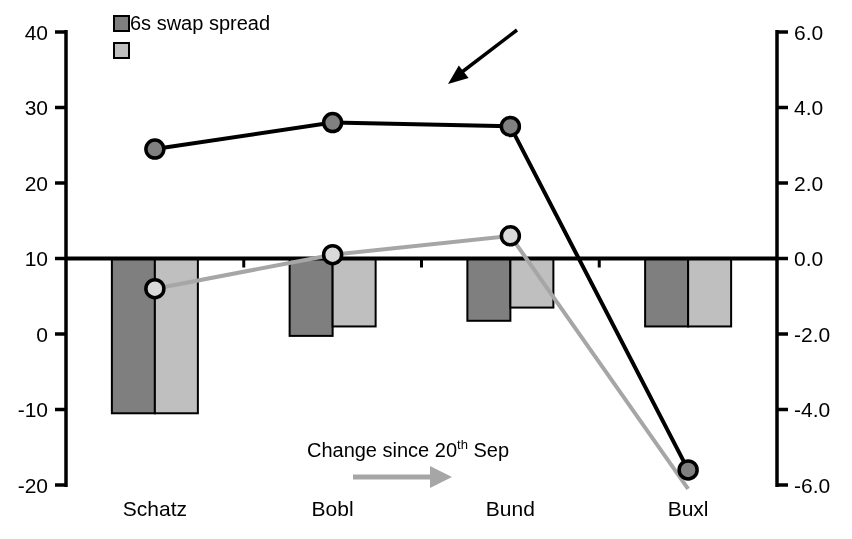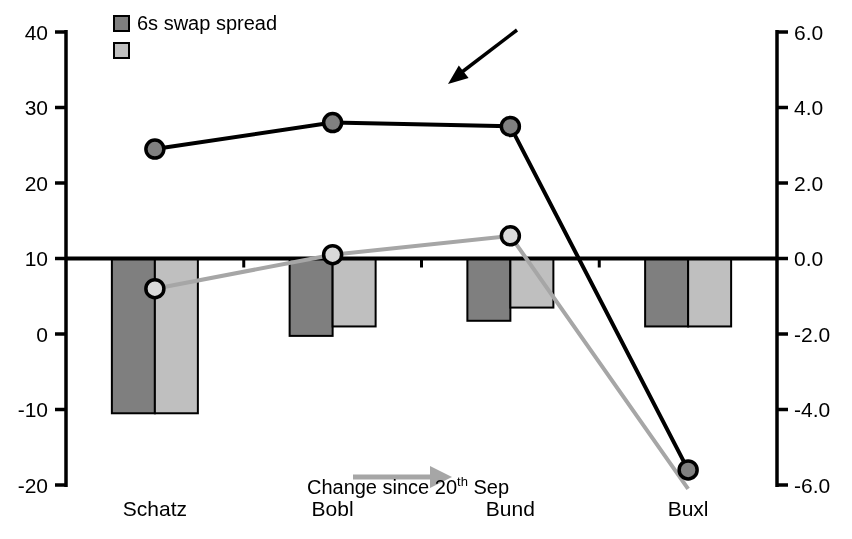--- a/index.html
+++ b/index.html
@@ -2,28 +2,28 @@
 <html><head>
 <meta charset="utf-8">
 <style>
   html,body{margin:0;padding:0;background:#fff;}
   body{width:852px;height:539px;overflow:hidden;
        font-family:"Liberation Sans",sans-serif;color:#000;}
   .canvas{position:relative;width:680px;height:539px;background:#fff;}
   svg{position:absolute;left:0;top:0;}
   .legend{position:absolute;left:113px;top:13px;display:flex;
           flex-direction:column;gap:9px;}
-  .legend-item{display:flex;align-items:center;gap:7px;
+  .legend-item{display:flex;align-items:center;
                font-size:20px;line-height:20px;}
   .swatch{display:inline-block;width:13px;height:13px;
           border:2px solid #000;box-sizing:content-box;}
   .eurex{position:absolute;left:516px;top:15px;font-size:20px;
          line-height:25px;white-space:pre-line;}
   .change{position:absolute;left:283px;top:437px;width:250px;
-          text-align:center;font-size:20px;margin-top:37px;}
+          text-align:center;font-size:20px;}
   .change sup{font-size:13px;}
 </style>
 </head>
 <body>
 
 <div class="canvas">
 
   <svg id="chart-svg" width="852" height="539" viewBox="0 0 852 539">
       <rect x="111.875" y="258.5" width="43" height="154.77500000000003" fill="#7f7f7f" stroke="#000000" stroke-width="2"></rect>
       <rect x="154.875" y="258.5" width="43" height="154.77500000000003" fill="#bfbfbf" stroke="#000000" stroke-width="2"></rect>

